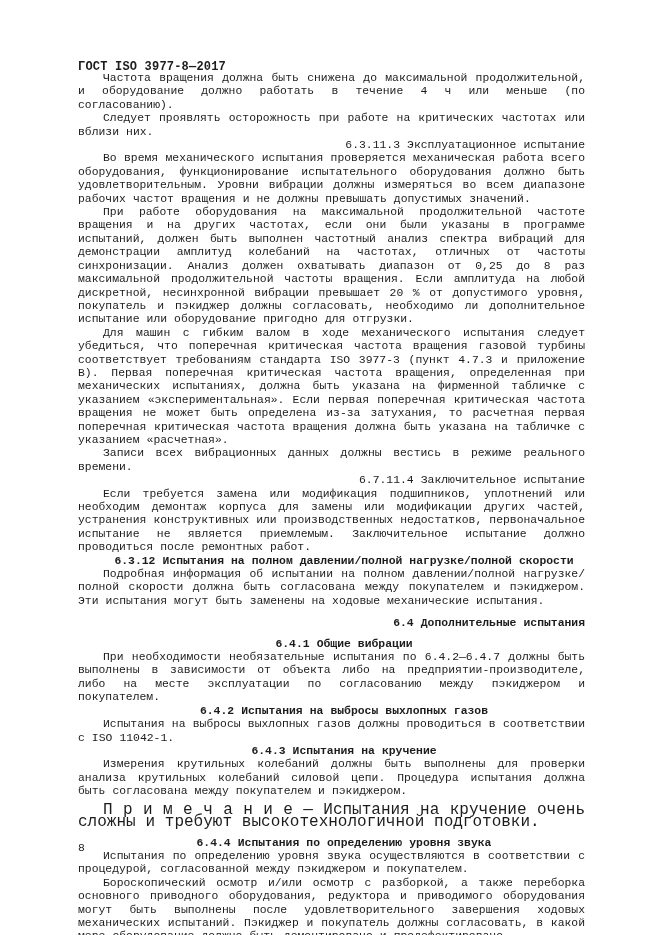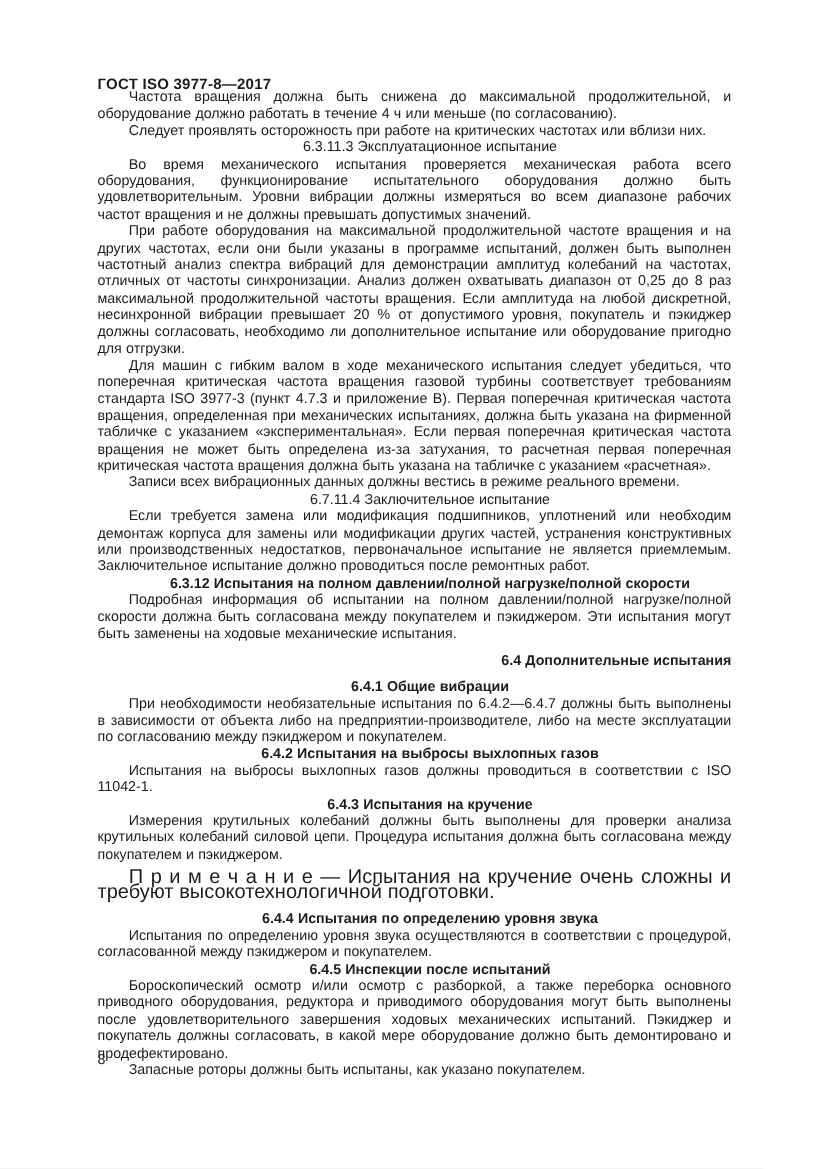--- a/index.html
+++ b/index.html
@@ -6,21 +6,21 @@
     margin: 0;
     padding: 0;
     background: #e8e8e8;
   }
   .page {
     position: relative;
     width: 661px;
     height: 935px;
     margin: 0 auto;
     background: #ffffff;
-    font-family: Liberation Sans, sans-serif;
+    font-family: Liberation Mono, monospace;
     color: #1c1c1c;
     overflow: hidden;
   }
   .doc-header {
     position: absolute;
     left: 78px;
     top: 60px;
     width: 507px;
     font-size: 12px;
     font-weight: bold;
@@ -34,21 +34,21 @@
   }
   .para {
     margin: 0;
     font-size: 11.4px;
     line-height: 13.4px;
     text-align: justify;
     text-indent: 25px;
     word-spacing: 0.2px;
   }
   .subheading-plain {
-    text-align: center;
+    text-align: right;
   }
   .heading-bold {
     font-weight: bold;
     text-align: center;
   }
   .section-heading {
     font-weight: bold;
     text-align: right;
     margin-top: 9px;
     margin-bottom: 7px;
@@ -88,19 +88,18 @@
       <p class="para section-heading">6.4 Дополнительные испытания</p>
       <p class="para heading-bold">6.4.1 Общие вибрации</p>
       <p class="para body">При необходимости необязательные испытания по 6.4.2—6.4.7 должны быть выполнены в зависимости от объекта либо на предприятии-производителе, либо на месте эксплуатации по согласованию между пэкиджером и покупателем.</p>
       <p class="para heading-bold">6.4.2 Испытания на выбросы выхлопных газов</p>
       <p class="para body">Испытания на выбросы выхлопных газов должны проводиться в соответствии с ISO 11042-1.</p>
       <p class="para heading-bold">6.4.3 Испытания на кручение</p>
       <p class="para body">Измерения крутильных колебаний должны быть выполнены для проверки анализа крутильных колебаний силовой цепи. Процедура испытания должна быть согласована между покупателем и пэкиджером.</p>
       <p class="para note">П р и м е ч а н и е  —  Испытания на кручение очень сложны и требуют высокотехнологичной подготовки.</p>
       <p class="para heading-bold">6.4.4 Испытания по определению уровня звука</p>
       <p class="para body">Испытания по определению уровня звука осуществляются в соответствии с процедурой, согласованной между пэкиджером и покупателем.</p>
-      <p class="para heading-bold">6.4.5 Инспекции после испытаний</p>
       <p class="para body">Бороскопический осмотр и/или осмотр с разборкой, а также переборка основного приводного оборудования, редуктора и приводимого оборудования могут быть выполнены после удовлетворительного завершения ходовых механических испытаний. Пэкиджер и покупатель должны согласовать, в какой мере оборудование должно быть демонтировано и продефектировано.</p>
       <p class="para body">Запасные роторы должны быть испытаны, как указано покупателем.</p>
     </div>
 
   <div class="page-number">8</div>
 </div>
 
 </body></html>

